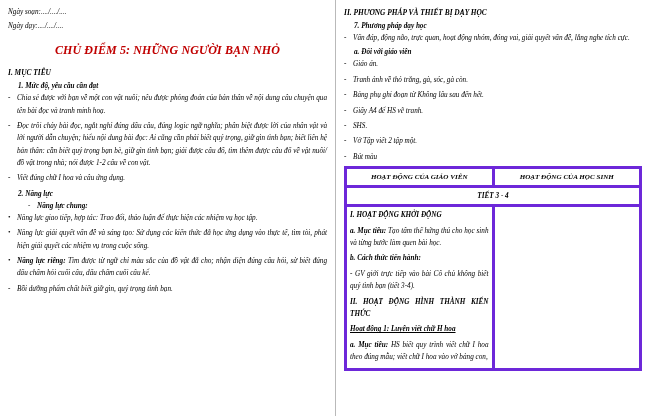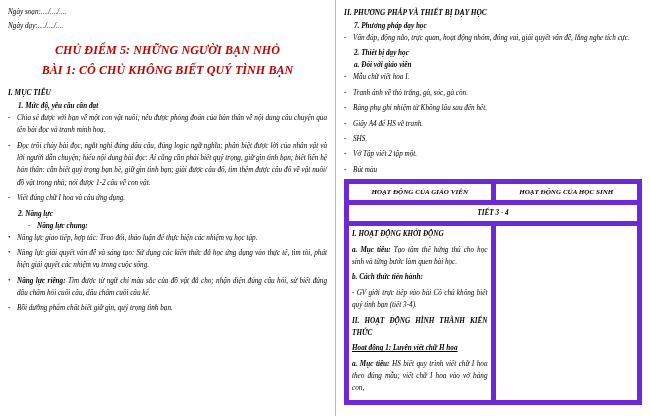--- a/index.html
+++ b/index.html
@@ -41,21 +41,21 @@
   }
   .dash{position:relative;padding-left:9px;}
   .dash:before{content:"-";position:absolute;left:0;top:0;}
   .bul{position:relative;padding-left:9px;}
   .bul:before{content:"\2022";position:absolute;left:0;top:-1px;font-size:7px;}
   .tbl{
     width:100%;border-collapse:collapse;margin-top:3px;
     table-layout:fixed;
   }
   .tbl td,.tbl th{
-    border:5px solid #6d28d9;
+    border:3px solid #6d28d9;
     vertical-align:top;
     padding:2px 3px;
     font-size:7.2px;
     line-height:1.7;
   }
   .tbl th{text-align:center;font-weight:bold;font-size:7.1px;}
   .tiet{text-align:center;font-weight:bold;font-size:7.2px;}
   .b{font-weight:bold;}
   .u{text-decoration:underline;}
   .nomb{margin-bottom:0;}
@@ -66,21 +66,20 @@
 <div class="page">
 
   <div class="col col-left">
 
     <div class="meta">
       <div>Ngày soạn:..../..../....</div>
       <div>Ngày dạy:..../..../....</div>
     </div>
 
     <div class="center title-red">CHỦ ĐIỂM 5: NHỮNG NGƯỜI BẠN NHỎ</div>
-    <div class="center title-red">BÀI 1: CÔ CHỦ KHÔNG BIẾT QUÝ TÌNH BẠN</div>
 
     <div class="h1">I. MỤC TIÊU</div>
 
     <div class="h2 lvl1">1. Mức độ, yêu cầu cần đạt</div>
     <p class="tx lvl2 dash">Chia sẻ được với bạn về một con vật nuôi; nêu được phỏng đoán của bản thân về nội dung câu chuyện qua tên bài đọc và tranh minh hoạ.</p>
     <p class="tx lvl2 dash">Đọc trôi chảy bài đọc, ngắt nghỉ đúng dấu câu, đúng logic ngữ nghĩa; phân biệt được lời của nhân vật và lời người dẫn chuyện; hiểu nội dung bài đọc: Ai cũng cần phải biết quý trọng, giữ gìn tình bạn; biết liên hệ bản thân: cần biết quý trọng bạn bè, giữ gìn tình bạn; giải được câu đố, tìm thêm được câu đố về vật nuôi/đồ vật trong nhà; nói được 1-2 câu về con vật.</p>
     <p class="tx lvl2 dash">Viết đúng chữ I hoa và câu ứng dụng.</p>
 
     <div class="h2 lvl1">2. Năng lực</div>
     <div class="h3 lvl2 dash">Năng lực chung:</div>
@@ -92,25 +91,24 @@
 
   </div>
 
   <div class="col col-right">
 
     <div class="h1" style="margin-top:2px">II. PHƯƠNG PHÁP VÀ THIẾT BỊ DẠY HỌC</div>
 
     <div class="h2 lvl1">7. Phương pháp dạy học</div>
     <p class="tx lvl2 dash">Vấn đáp, động não, trực quan, hoạt động nhóm, đóng vai, giải quyết vấn đề, lắng nghe tích cực.</p>
 
-    <div class="h2 lvl1">2. Thiết bị dạy học</div>
     <div class="h3 lvl1">a. Đối với giáo viên</div>
-    <p class="tx lvl2 dash nomb">Mẫu chữ viết hoa I.</p>
+    <p class="tx lvl2 dash nomb">Giáo án.</p>
     <p class="tx lvl2 dash nomb">Tranh ảnh về thỏ trắng, gà, sóc, gà còn.</p>
-    <p class="tx lvl2 dash nomb">Bảng phụ ghi nhiệm từ Không lâu sau đến hết.</p>
+    <p class="tx lvl2 dash nomb">Bảng phụ ghi đoạn từ Không lâu sau đến hết.</p>
     <p class="tx lvl2 dash">Giấy A4 để HS vẽ tranh.</p>
 
     <p class="tx lvl2 dash nomb">SHS.</p>
     <p class="tx lvl2 dash nomb">Vở Tập viết 2 tập một.</p>
     <p class="tx lvl2 dash">Bút màu</p>
 
 
     <table class="tbl">
       <tbody>
           <tr>

